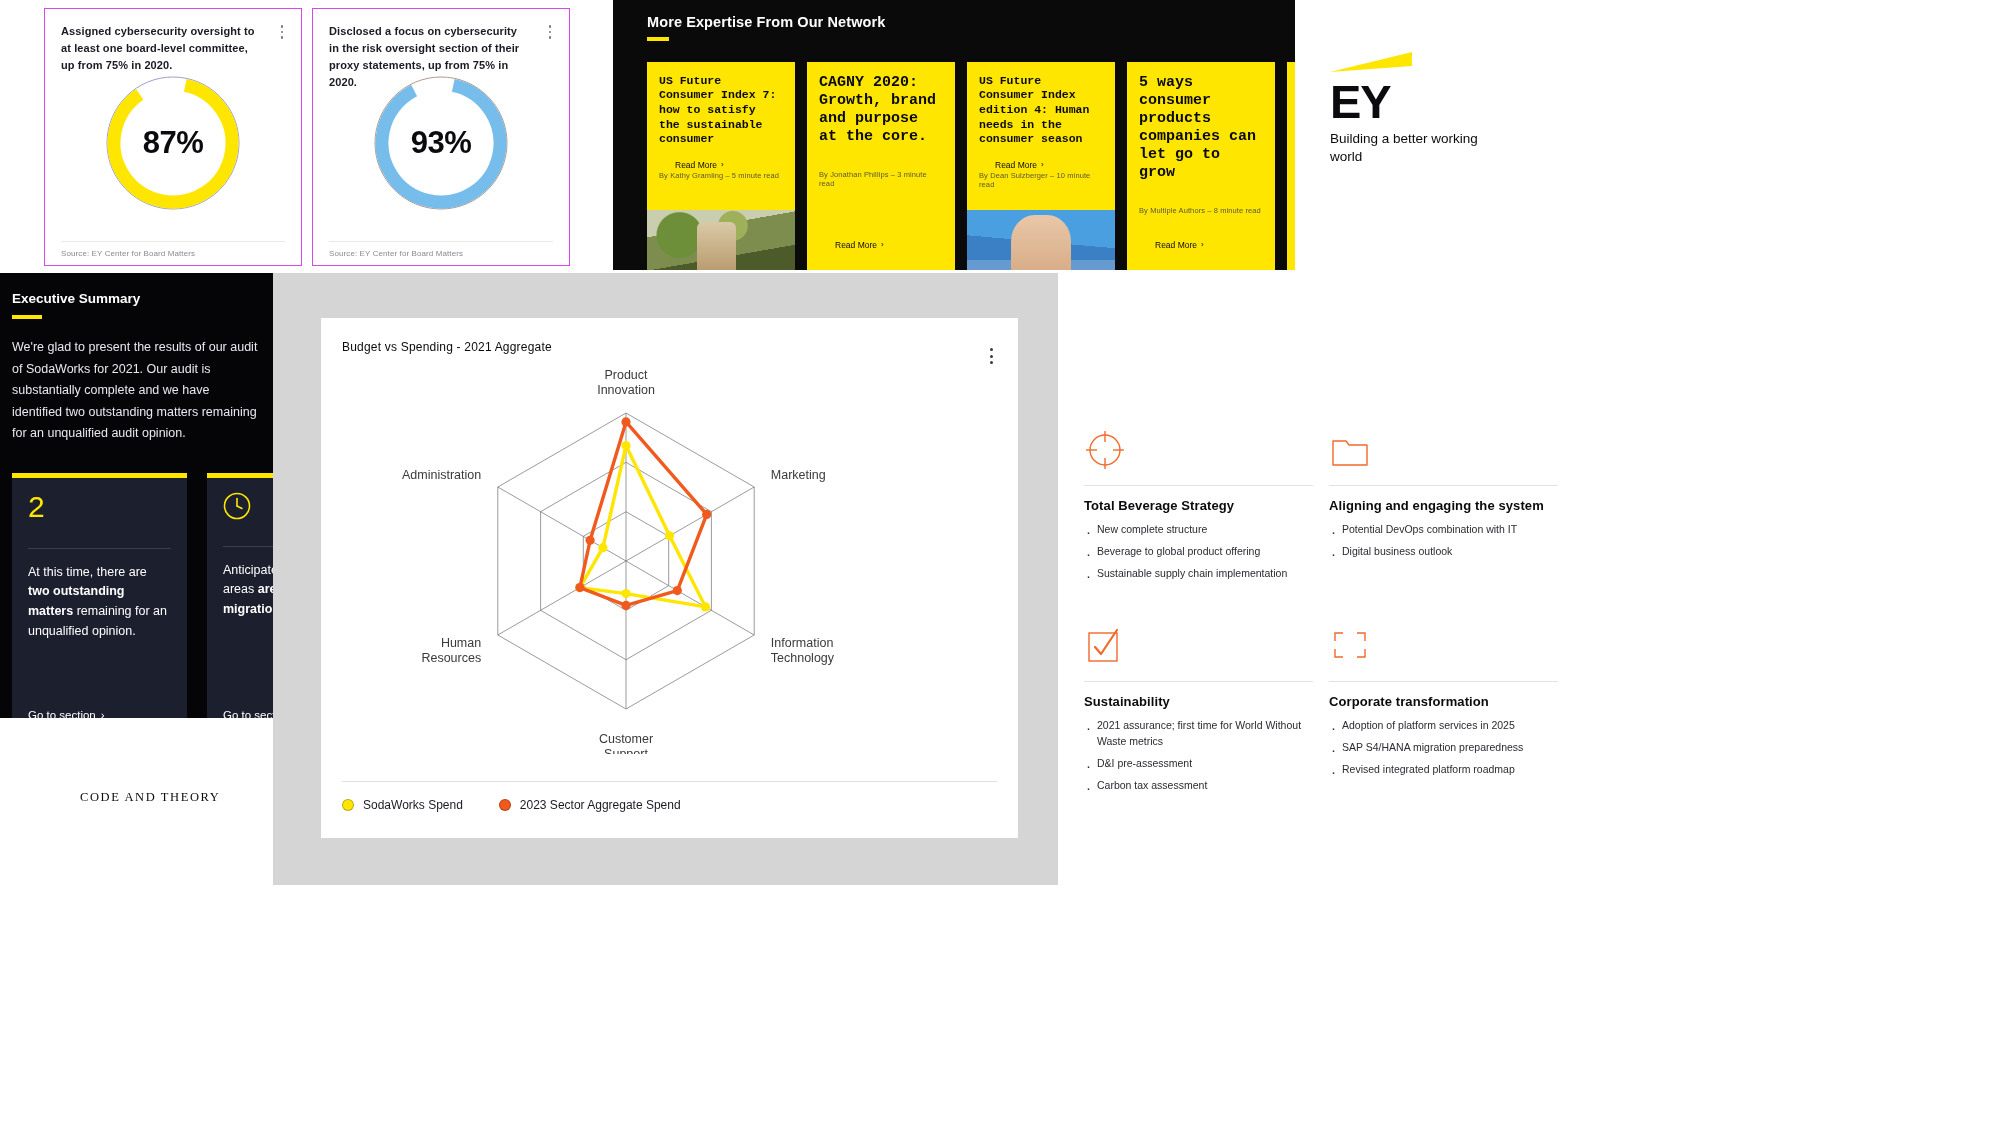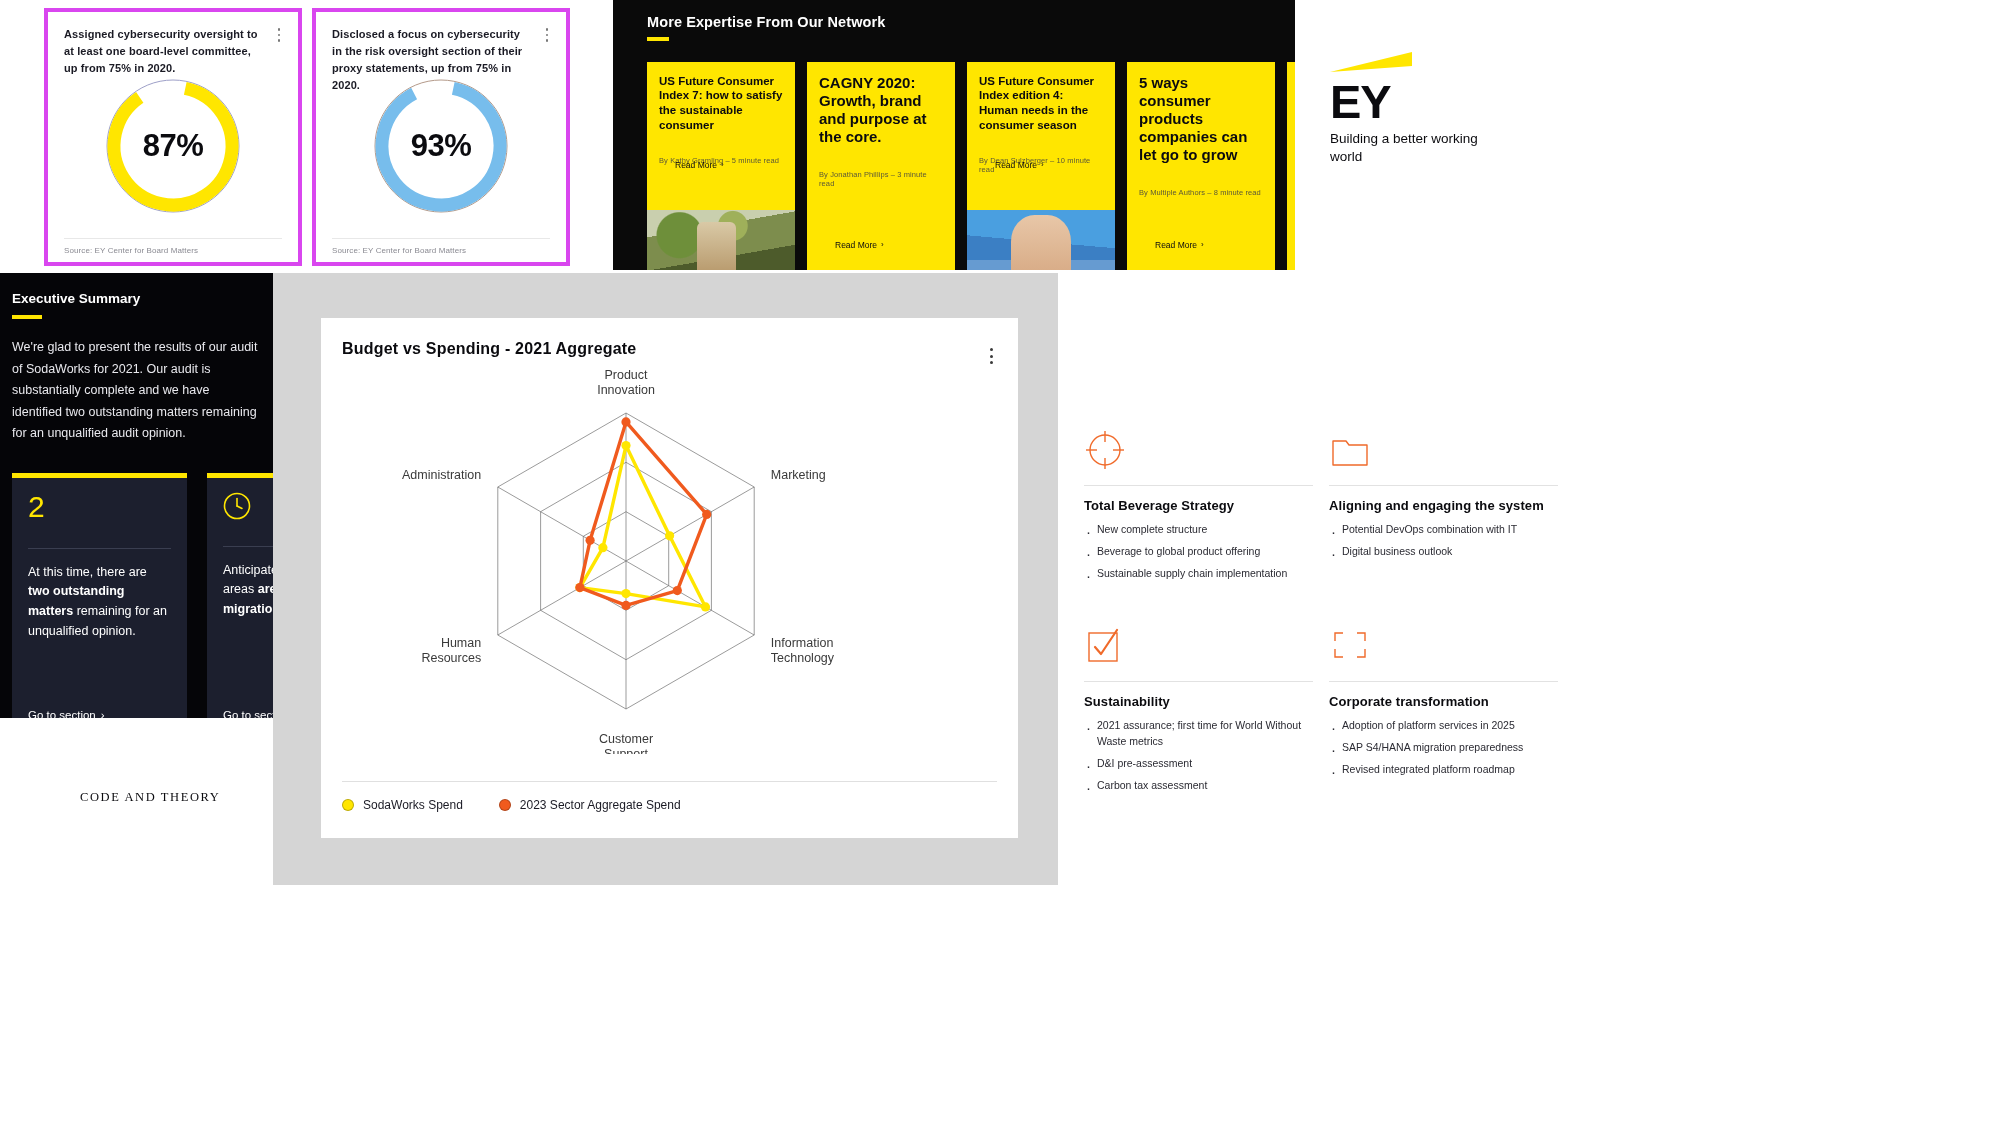--- a/index.html
+++ b/index.html
@@ -9,21 +9,21 @@
     background: #ffffff;
     position: relative;
     overflow: hidden;
   }
   .abs { position: absolute; }
 
   
   #stat-cards { left: 44px; top: 8px; width: 530px; height: 258px; display: flex; gap: 10px; }
   .stat-card {
     width: 258px; height: 258px; background: #fff;
-    border: 4px solid #d946ef; position: relative;
+    border: 1px solid #d946ef; position: relative;
     padding: 14px 16px 12px 16px;
   }
   .stat-card .headline {
     font-size: 11px; line-height: 1.55; color: #1a1a24;
     width: 200px; font-weight: 600; letter-spacing: .1px;
   }
   .kebab { position: absolute; right: 12px; top: 14px; width: 14px; height: 18px;
     display: flex; flex-direction: column; align-items: center; justify-content: center; gap: 3px; cursor: pointer; }
   .kebab i { width: 2.5px; height: 2.5px; border-radius: 50%; background: #777; display: block; }
   .donut-wrap { position: absolute; left: 0; right: 0; top: 58px; height: 152px; display: flex; align-items: center; justify-content: center; }
@@ -39,21 +39,21 @@
     font-size: 8px; color: #8a8a92; letter-spacing: .1px;
   }
 
   
   #network-panel { left: 613px; top: 0; width: 682px; height: 270px; background: #0a0a0a; overflow: hidden; }
   #network-panel .np-title { color: #fff; font-size: 14.5px; font-weight: 700; margin: 14px 0 0 34px; letter-spacing: .1px; }
   #network-panel .np-rule { width: 22px; height: 3.5px; background: #ffe600; margin: 7px 0 0 34px; }
   .np-cards { display: flex; gap: 12px; margin: 21px 0 0 34px; }
   .np-card { width: 148px; background: #ffe600; position: relative; height: 220px; overflow: hidden; flex: 0 0 auto; }
   .np-card .np-inner { padding: 12px 12px 0 12px; }
-  .np-card .np-h { font-size: 11.5px; line-height: 1.28; color: #0b0b0f; font-weight: 600; }
+  .np-card .np-h { font-size: 11.5px; line-height: 1.28; color: #0b0b0f; font-weight: 600; font-family: Liberation Mono, monospace; }
   .np-card.big .np-h { font-size: 15px; font-weight: 800; line-height: 1.2; }
   .np-card .np-by { font-size: 7.5px; color: #5d5a36; margin-top: 24px; letter-spacing: .1px; }
   .np-card .np-read { position: absolute; left: 28px; font-size: 8.5px; color: #0b0b0f; display: flex; align-items: center; gap: 4px; cursor: pointer; }
   .np-card .np-read .chev { font-size: 8px; }
   .np-thumb { position: absolute; left: 0; right: 0; bottom: 0; height: 72px; overflow: hidden; }
 
   
   .thumb-farm { width: 100%; height: 100%;
     background:
       radial-gradient(circle at 22% 35%, #6e8f3a 0 18%, transparent 19%),
@@ -90,21 +90,21 @@
   .ex-link { position: absolute; left: 16px; bottom: 14px; color: #fff; font-size: 11.5px;
     display: flex; align-items: center; gap: 5px; cursor: pointer; }
 
   
   #cat { left: 80px; top: 790px; font-family: "Liberation Serif", serif;
     font-size: 12.5px; letter-spacing: 1.6px; color: #0b0b0f; }
 
   
   #stage { left: 273px; top: 273px; width: 785px; height: 612px; background: #d5d5d5; }
   #radar-card { left: 321px; top: 318px; width: 697px; height: 520px; background: #fff; }
-  #radar-card .rc-title { font-size: 16px; font-weight: 700; color: #0b0b0f; margin: 22px 0 0 21px; letter-spacing: .2px; }
+  #radar-card .rc-title { font-size: 12px; font-weight: 400; color: #0b0b0f; margin: 22px 0 0 21px; letter-spacing: .2px; }
   #radar-card .kebab2 { position: absolute; right: 20px; top: 28px; width: 14px; height: 20px;
     display: flex; flex-direction: column; align-items: center; justify-content: center; gap: 3.5px; cursor: pointer; }
   #radar-card .kebab2 i { width: 3px; height: 3px; border-radius: 50%; background: #3a3a3a; display: block; }
   #radar-svg { position: absolute; left: 0; top: 46px; }
   .rc-foot { position: absolute; left: 21px; right: 21px; bottom: 26px; }
   .rc-foot .rc-line { height: 1px; background: #e0e0e0; }
   .rc-legend { display: flex; gap: 36px; margin-top: 16px; align-items: center; }
   .rc-legend .lg { display: flex; align-items: center; gap: 9px; font-size: 12px; color: #1a1a24; cursor: pointer; }
   .rc-legend .dot { width: 12px; height: 12px; border-radius: 50%; border: 1px solid rgba(0,0,0,.25); }
 

